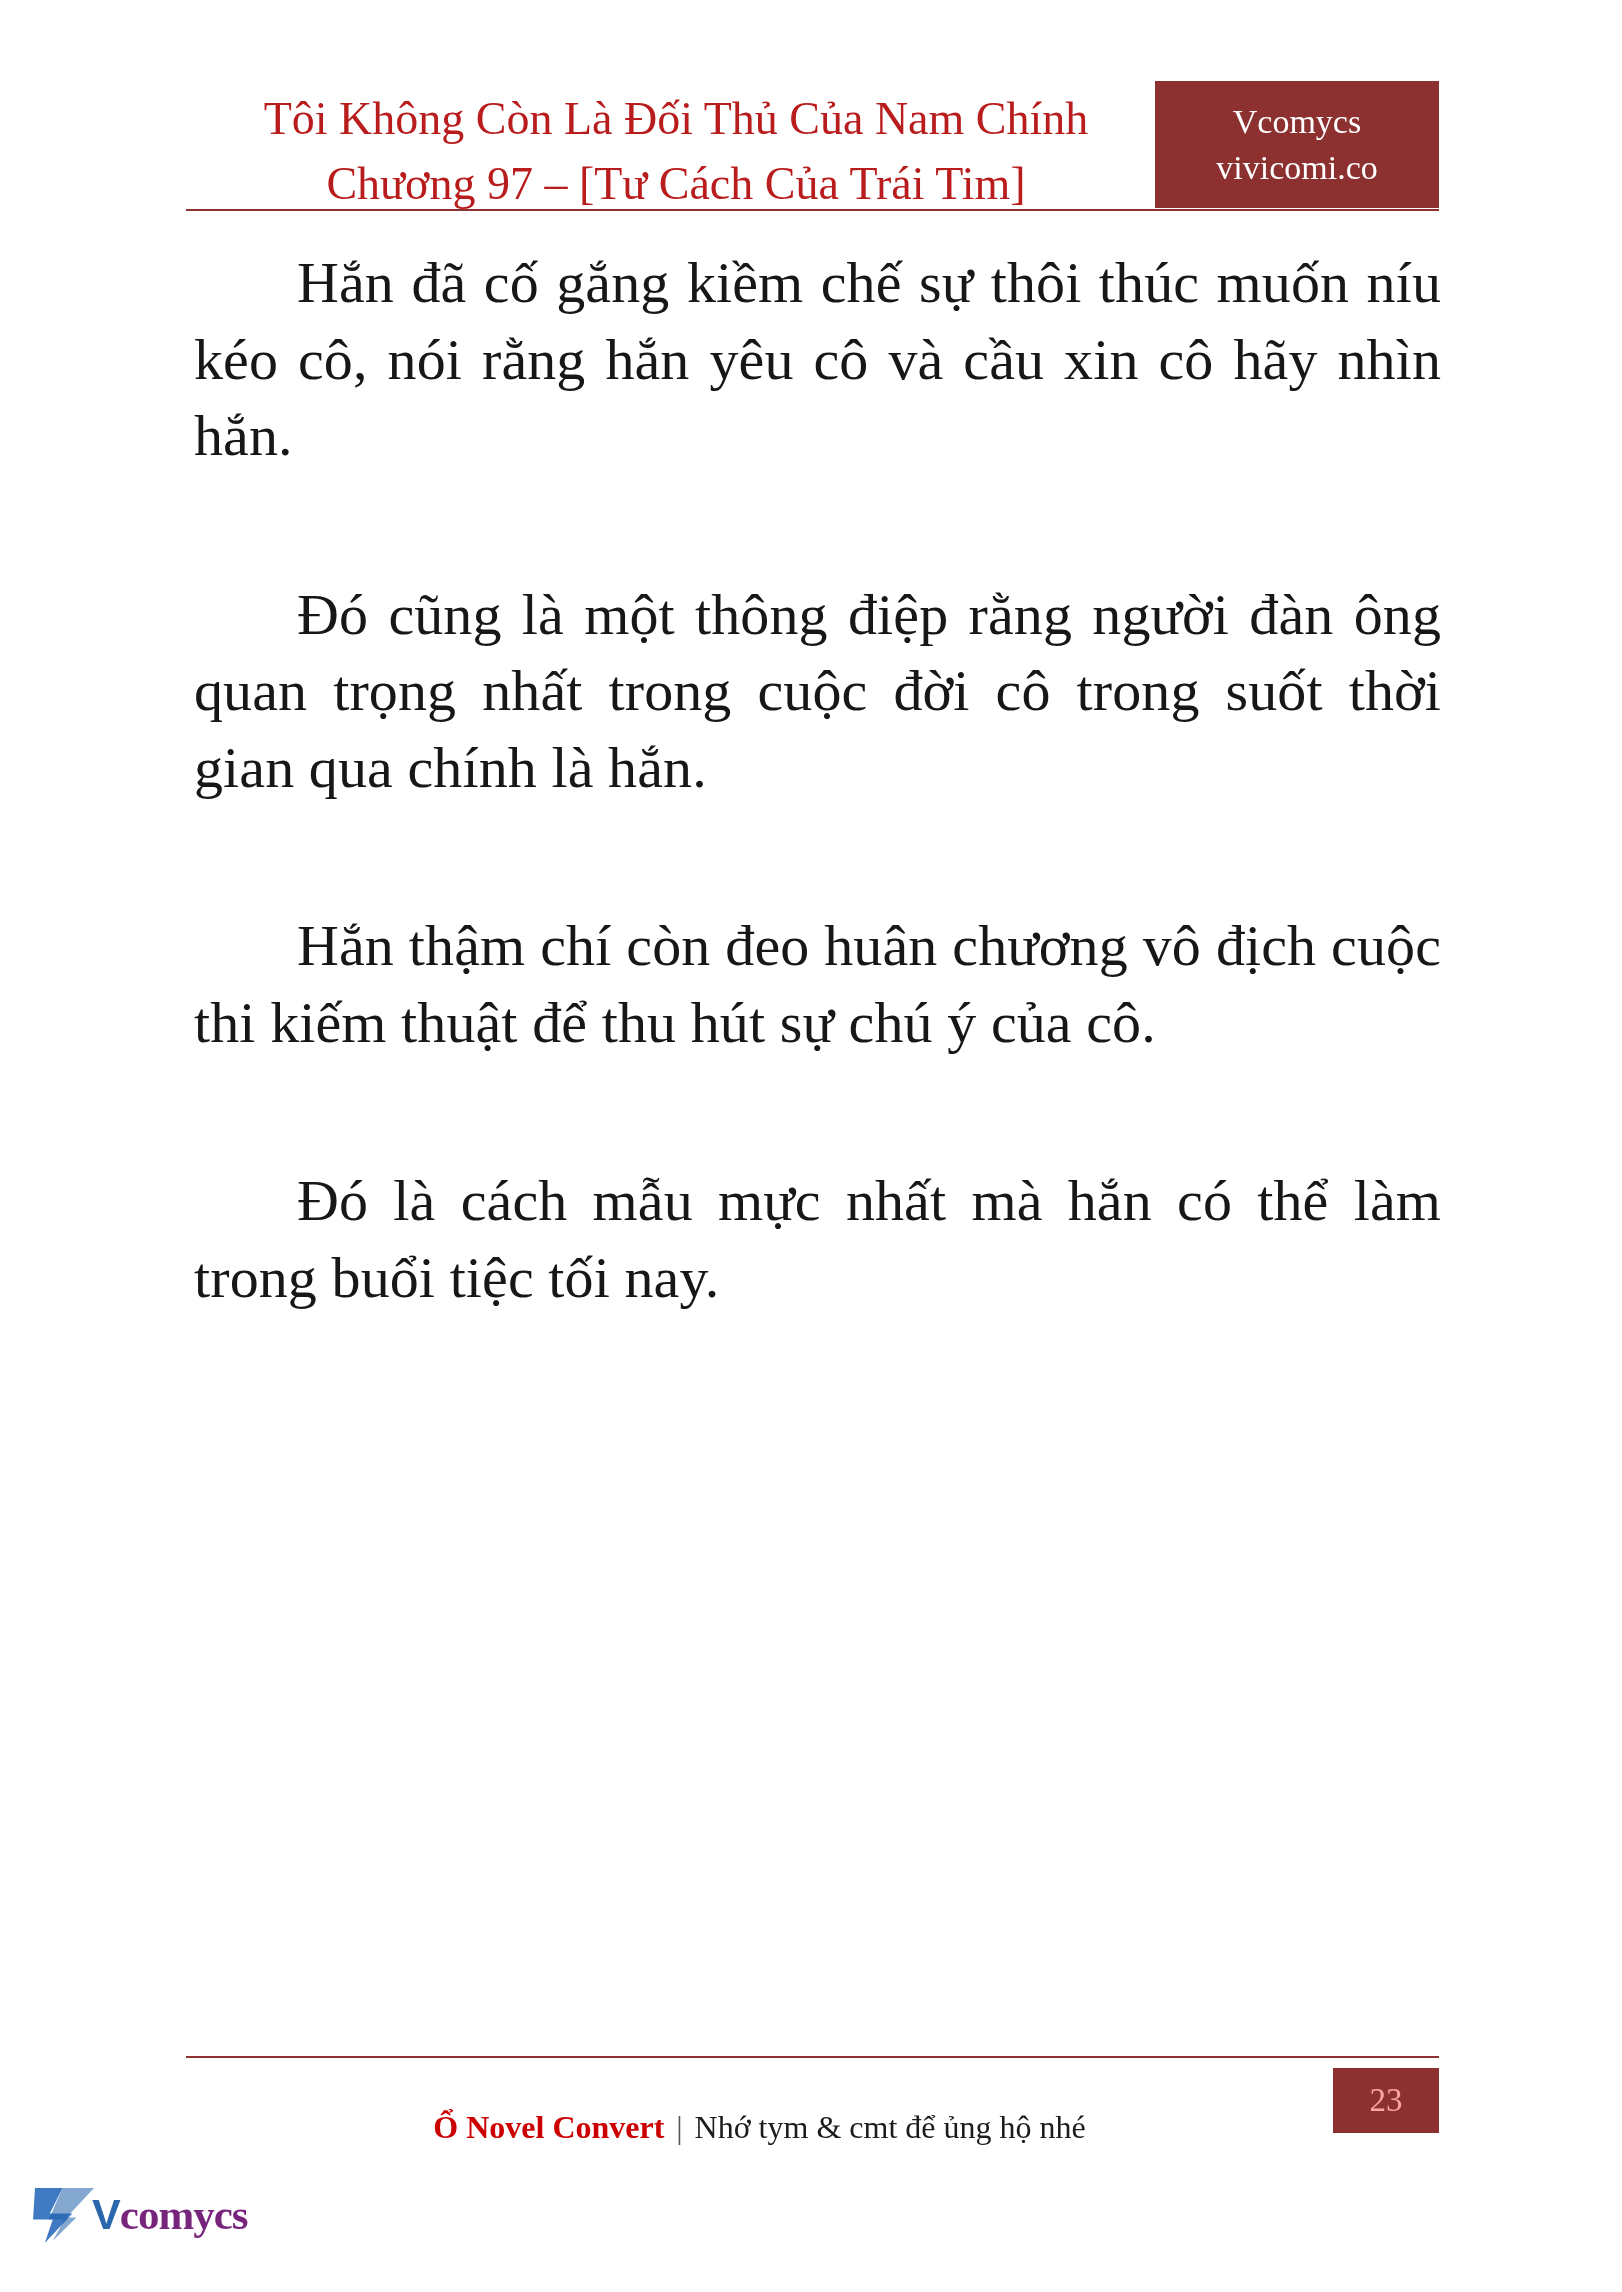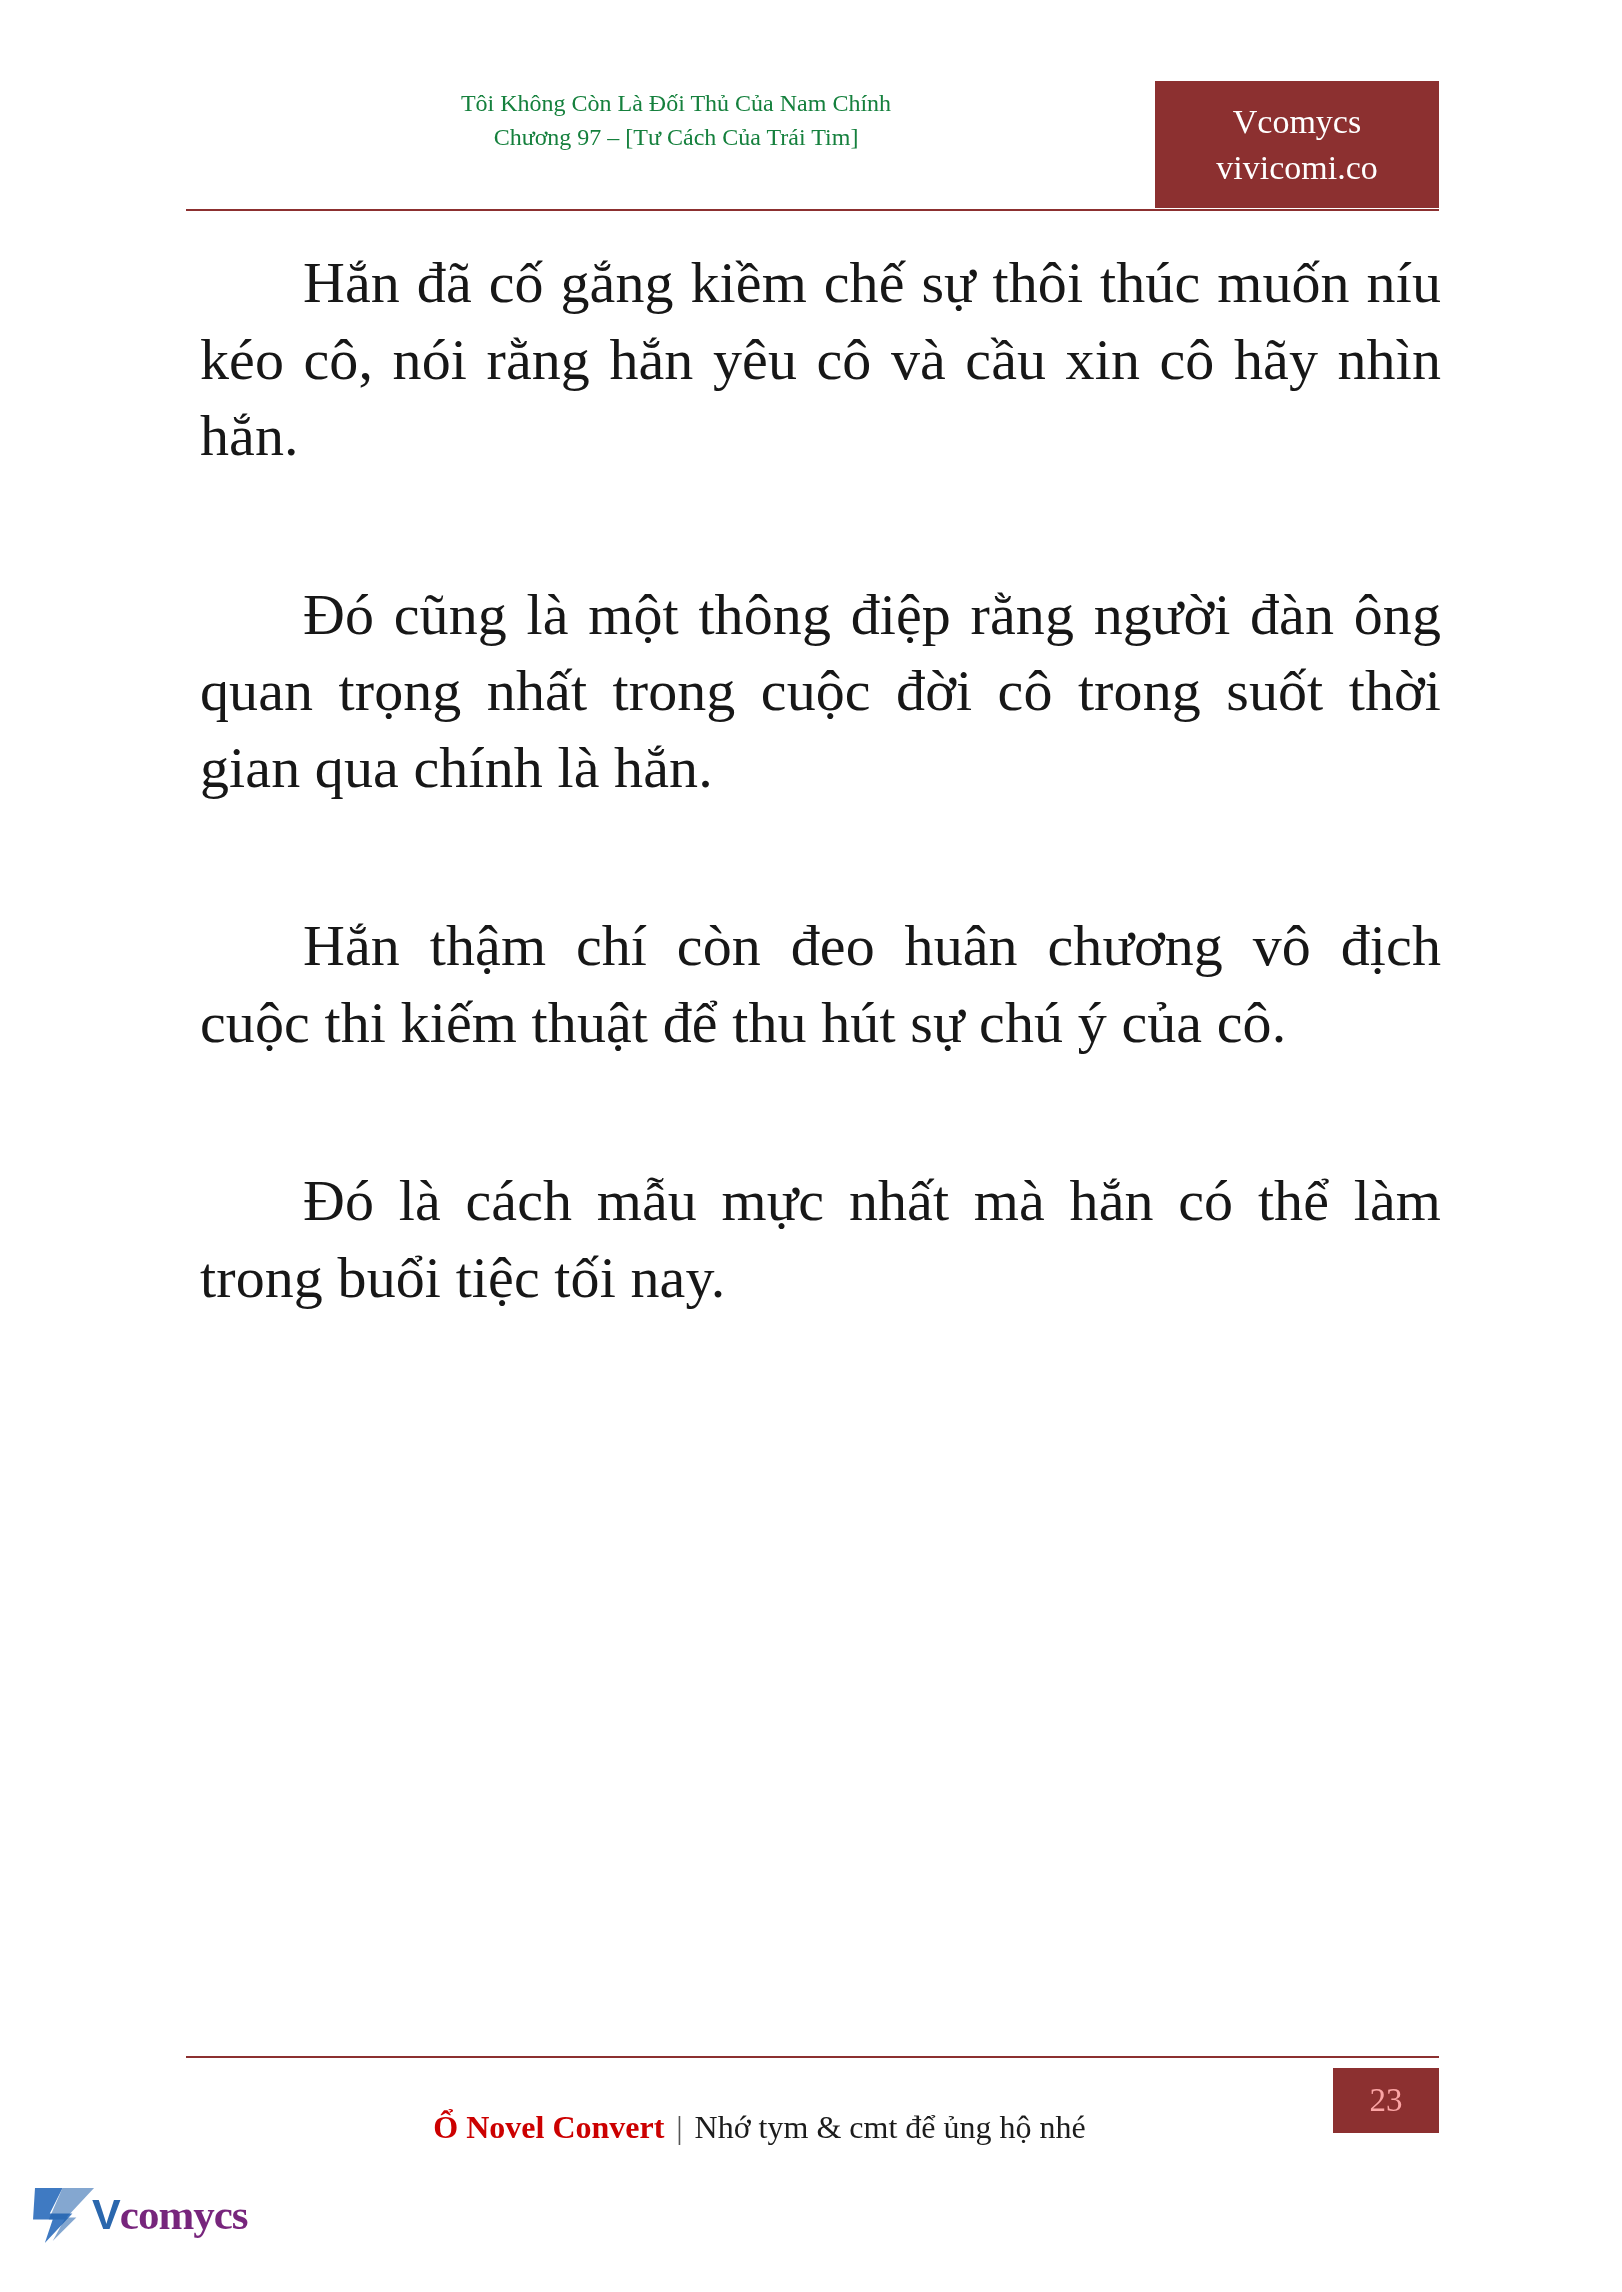--- a/index.html
+++ b/index.html
@@ -25,23 +25,23 @@
     height: 125px;
     border-bottom: 2.9px solid #8c3030;
     box-sizing: border-box;
   }
   .header-titles {
     position: absolute;
     left: 0;
     top: 0;
     width: 980px;
     text-align: center;
-    font-size: 24px;
+    font-size: 46px;
     line-height: 1.42;
-    color: #15803d;
+    color: #b91c1c;
     font-family: "Liberation Serif", serif;
   }
   .header-line-1 { white-space: nowrap; }
   .header-line-2 { white-space: nowrap; text-align: center; }
 
   .header-badge {
     position: absolute;
     right: 0;
     top: -4.9px;
     width: 284px;
@@ -62,21 +62,21 @@
     position: absolute;
     left: 186px;
     top: 245px;
     width: 1255px;
   }
   .para {
     font-size: 58px;
     line-height: 1.32;
     text-align: justify;
     text-indent: 103px;
-    margin: 0 0 102px 14px;
+    margin: 0 0 102px 8px;
     color: #171717;
     letter-spacing: 0.1px;
   }
   .para.last-line-left {
     text-align-last: left;
   }
 
   
   .footer {
     position: absolute;

